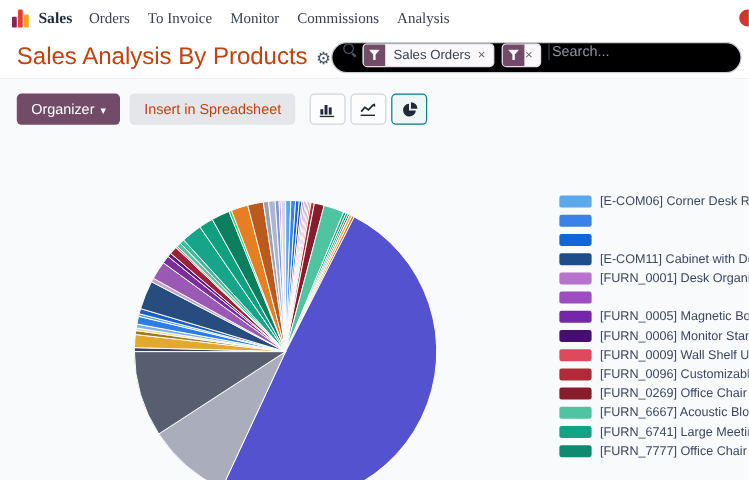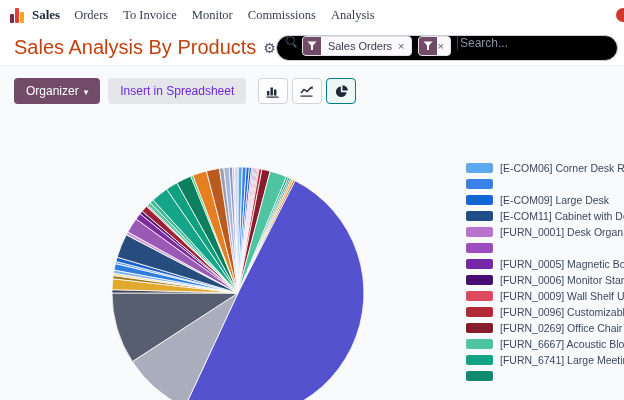--- a/index.html
+++ b/index.html
@@ -31,21 +31,21 @@
   .facet .flabel { font-size:11px; color:#374151; padding:0 5px 0 7px; white-space:nowrap; }
   .facet .fclose { font-size:11px; color:#5a6472; padding:0 6px 0 1px; cursor:pointer; }
   .search-ph { font-size:12px; color:#8a93a5; white-space:nowrap; border-left:1px solid #374151; padding-left:2px; }
 
   
   .content { position:relative; height:334px; background:#f9fafb; }
   .toolbar { display:flex; align-items:center; gap:8px; padding:12px 14px 8px 14px; }
   .btn { font-size:12px; font-weight:500; border:none; border-radius:4px; padding:6px 12px; cursor:pointer; font-family:inherit; }
   .btn-measures { background:#714B67; color:#fff; }
   .btn-measures .caret { font-size:9px; margin-left:5px; }
-  .btn-secondary { background:#e4e6ea; color:#6d28d9; }
+  .btn-secondary { background:#e4e6ea; color:#c2410c; }
   .chart-btns { display:flex; gap:4px; margin-left:4px; }
   .cbtn { width:30px; height:26px; border:1px solid #d0d3d8; border-radius:4px; background:#fdfdfd; display:flex; align-items:center; justify-content:center; cursor:pointer; }
   .cbtn.active { border:1px solid #017E84; background:#ecf7f6; }
 
   
   .chart-wrap { position:absolute; left:0; top:42px; right:0; bottom:0; }
   .pie-svg { position:absolute; left:111px; top:58px; }
   .legend { position:absolute; left:466px; top:52px; width:158px; overflow:hidden; }
   .lrow { display:flex; align-items:center; height:16px; overflow:hidden; cursor:pointer; }
   .lswatch { width:27px; height:10px; border-radius:2px; margin-right:7px; flex:0 0 auto; }
@@ -186,21 +186,20 @@
     <div class="legend" id="legend">
         <div class="lrow">
           <span class="lswatch" style="background: rgb(91, 168, 236);"></span>
           <span class="llabel">[E-COM06] Corner Desk Right S</span>
         </div>
         <div class="lrow">
           <span class="lswatch" style="background: rgb(59, 130, 232);"></span>
         </div>
         <div class="lrow">
           <span class="lswatch" style="background: rgb(18, 102, 216);"></span>
-          <span class="llabel">[E-COM09] Large Desk</span>
         </div>
         <div class="lrow">
           <span class="lswatch" style="background: rgb(29, 78, 137);"></span>
           <span class="llabel">[E-COM11] Cabinet with Doors</span>
         </div>
         <div class="lrow">
           <span class="lswatch" style="background: rgb(184, 115, 206);"></span>
           <span class="llabel">[FURN_0001] Desk Organizer</span>
         </div>
         <div class="lrow">
@@ -229,16 +228,17 @@
         <div class="lrow">
           <span class="lswatch" style="background: rgb(79, 196, 161);"></span>
           <span class="llabel">[FURN_6667] Acoustic Bloc Sc</span>
         </div>
         <div class="lrow">
           <span class="lswatch" style="background: rgb(18, 163, 134);"></span>
           <span class="llabel">[FURN_6741] Large Meeting Ta</span>
         </div>
         <div class="lrow">
           <span class="lswatch" style="background: rgb(15, 138, 112);"></span>
+          <span class="llabel">[FURN_7777] Office Chair</span>
         </div>
       </div>
   </div>
 </div>
 
 </body></html>

